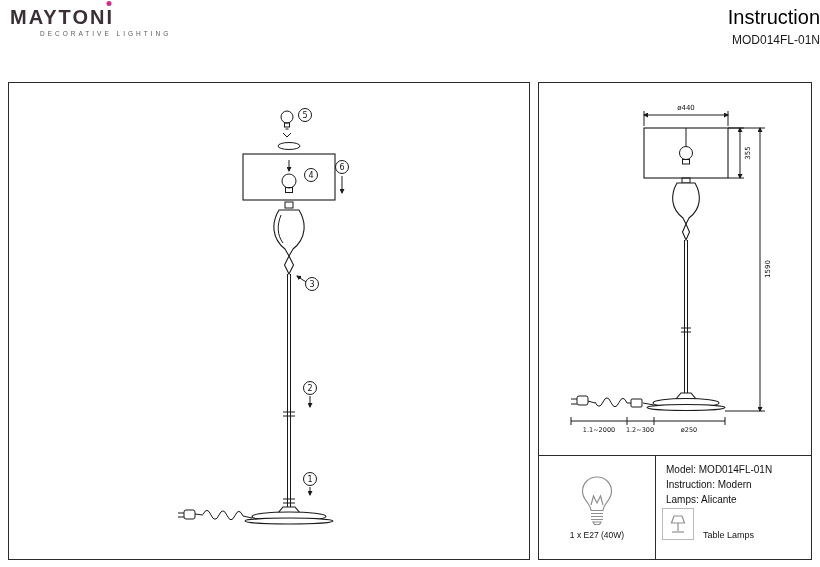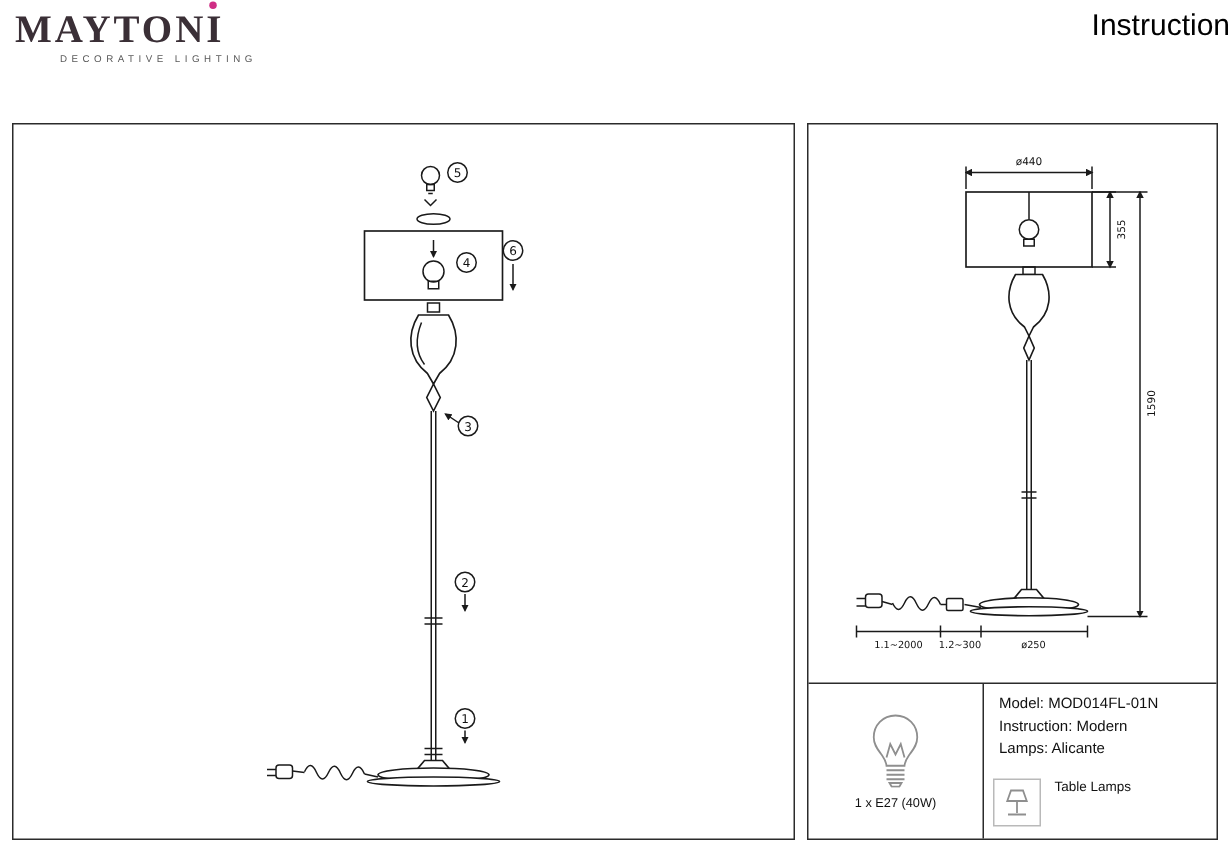--- a/index.html
+++ b/index.html
@@ -2,42 +2,42 @@
 <html style="--logo-dot: #cf2e85; --logo-text: #3a2f36; --line: #1a1a1a; --icon-gray: #8f8f8f;"><head>
 <meta charset="utf-8">
 <style>
   *{box-sizing:border-box;margin:0;padding:0}
   html,body{background:#fff}
   body{width:820px;height:567px;position:relative;overflow:hidden;
        font-family:"Liberation Sans",sans-serif;color:#1a1a1a}
 
   
   .logo{position:absolute;left:10px;top:7px}
-  .logo-text{font-family:Liberation Serif, serif;font-weight:bold;font-size:26px;
+  .logo-text{font-family:Liberation Sans, sans-serif;font-weight:bold;font-size:20px;
              letter-spacing:2px;line-height:1;color:var(--logo-text,#3a2f36)}
   .logo-i{position:relative;display:inline-block}
   .logo-dot{position:absolute;left:40%;transform:translateX(-50%);top:-6px;width:5px;height:5px;
             border-radius:50%;background:var(--logo-dot,#cf2e85)}
   .logo-sub{font-size:6.5px;letter-spacing:3px;color:#5a5a5a;margin:3px 0 0 30px;white-space:nowrap}
   .title-block{position:absolute;left:0;right:0;top:6px;text-align:right}
   .title{font-size:20px;color:#000}
   .model{font-size:12px;margin-top:4px}
 
   
   .panel{position:absolute;border:1px solid #2b2b2b;background:#fff}
   .panel-left{left:8px;top:82px;width:522px;height:478px}
   .panel-right{left:538px;top:82px;width:274px;height:478px;display:flex;flex-direction:column}
   .dim-area{height:372px;position:relative}
   .spec-area{flex:1;border-top:1px solid #2b2b2b;display:flex}
   .spec-left{width:117px;border-right:1px solid #2b2b2b;display:flex;flex-direction:column;
              align-items:center;justify-content:center;gap:5px}
   .spec-bulb-text{font-size:8.5px;color:#111}
   .spec-right{flex:1;position:relative;padding:8px 0 0 10px}
   .spec-line{font-size:10px;margin-bottom:4px;color:#111}
-  .type-row{position:absolute;left:6px;bottom:8px;display:flex;align-items:flex-start;gap:9px}
+  .type-row{position:absolute;left:6px;bottom:19px;display:flex;align-items:flex-end;gap:9px}
   .type-box{width:32px;height:32px;border:1px solid #b9b9b9;display:flex;align-items:center;justify-content:center;background:#fff}
   .type-label{font-size:9px;color:#111}
 
   
   svg .ln{fill:none;stroke:var(--line,#1a1a1a);stroke-width:1}
   svg .lnw{fill:#fff;stroke:var(--line,#1a1a1a);stroke-width:1.1}
   svg .gln{fill:none;stroke:var(--icon-gray,#8f8f8f);stroke-width:1.2}
   svg text{font-family:"DejaVu Sans",sans-serif;fill:#111}
   svg .num{font-size:8px}
   svg .dim{font-size:7px}
@@ -48,20 +48,21 @@
 
 <div class="page">
 
   <div class="logo">
     <div class="logo-text"><span>MAYTON</span><span class="logo-i"><span class="logo-dot"></span><span>I</span></span></div>
     <div class="logo-sub">DECORATIVE LIGHTING</div>
   </div>
 
   <div class="title-block">
     <div class="title">Instruction</div>
+    <div class="model">MOD014FL-01N</div>
   </div>
 
   <section class="panel panel-left">
     <svg width="520" height="476" viewBox="0 0 520 476">
       <defs>
         <marker id="arr" viewBox="0 0 10 10" refX="8" refY="5" markerWidth="5" markerHeight="5" orient="auto-start-reverse">
           <path d="M0,0 L10,5 L0,10 z" fill="#1a1a1a"></path>
         </marker>
       </defs>
 

